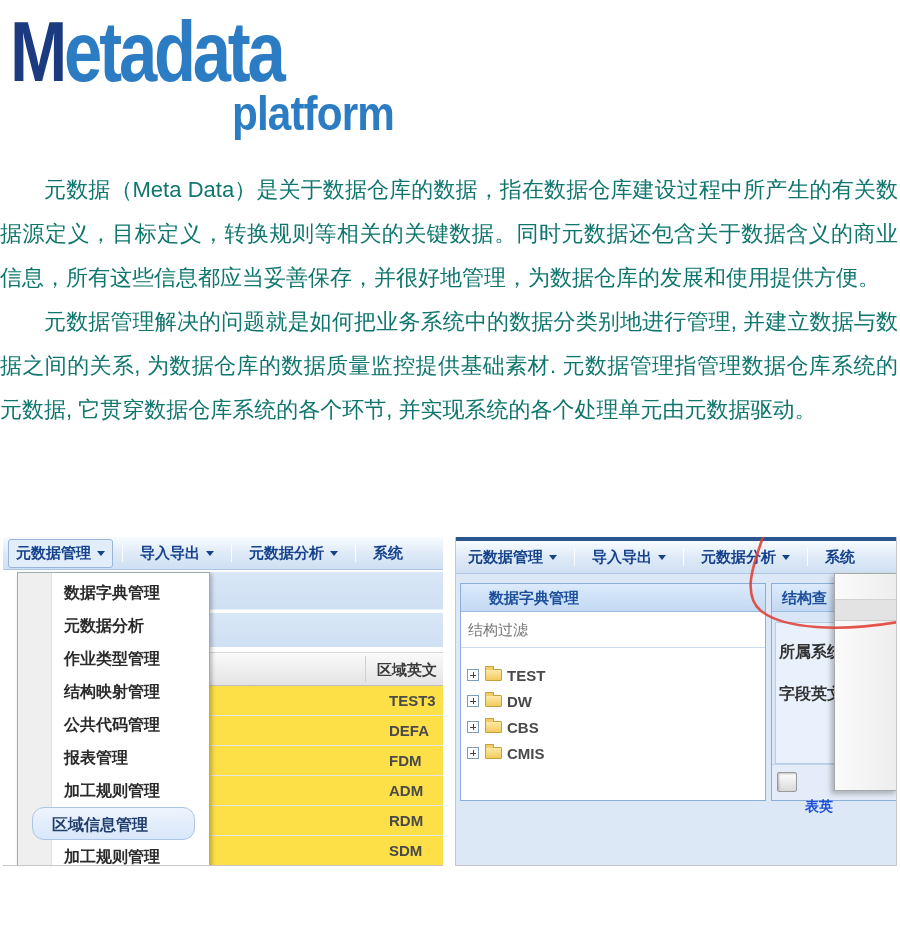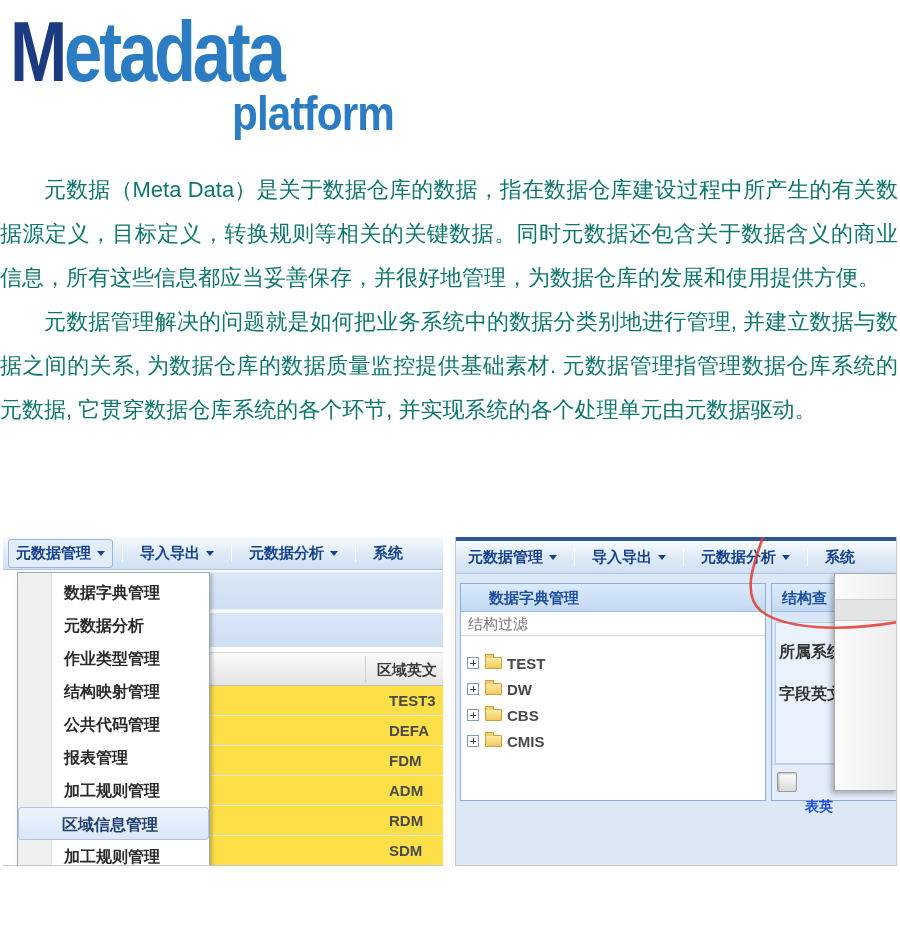--- a/index.html
+++ b/index.html
@@ -44,32 +44,32 @@
   .grid-rows { position:absolute; left:200px; right:0; top:149px; bottom:0; background:#fde047; }
   .grid-row { height:30px; line-height:30px; border-bottom:1px solid #e4e7ea; padding-left:186px;
     color:#4a4a4a; font-weight:bold; white-space:nowrap; }
 
   .menu-panel { position:absolute; left:14px; top:35px; width:193px; height:296px; background:#fff;
     border:1px solid #a2aab2; box-shadow:2px 2px 4px rgba(0,0,0,.25); padding-top:3px; }
   .menu-gutter { position:absolute; left:0; top:0; bottom:0; width:34px; background:#efefef;
     border-right:1px solid #e0e0e0; }
   .menu-item { position:relative; height:33px; line-height:33px; padding-left:46px; font-size:16px;
     font-weight:bold; color:#2a2a2a; white-space:nowrap; }
-  .menu-item.selected { margin:0 0; padding-left:43px; border:1px solid #abc4e8; border-radius:3px;
+  .menu-item.selected { margin:0 14px; padding-left:19px; border:1px solid #abc4e8; border-radius:12px;
     background:linear-gradient(#eef4fd,#d8e7fa); color:#1f3d6d; }
 
   
   #shot-right { left:455px; width:442px; background:#dce8f6; border:1px solid #c6c6c6; border-top:none; }
   .top-strip { position:absolute; left:0; right:0; top:0; height:4px; background:#2c548f; }
   #shot-right .toolbar { top:4px; }
   .panel { position:absolute; border:1px solid #8aaede; }
   .panel-head { height:28px; line-height:27px; background:linear-gradient(#dceafc,#c3d9f2);
     border-bottom:1px solid #9cbcE2; color:#1c4f9c; font-weight:bold; padding-left:28px; white-space:nowrap; }
   #tree-panel { left:4px; top:46px; width:306px; height:218px; background:#fff; }
-  .tree-filter { display:block; width:100%; height:24px; border:none; border-bottom:1px solid #cdddf0;
+  .tree-filter { display:block; width:100%; height:36px; border:none; border-bottom:1px solid #cdddf0;
     padding-left:7px; font-size:15px; color:#8e8e8e; font-family:"Liberation Sans",sans-serif; outline:none; }
   .tree { padding:14px 0 0 6px; }
   .tree-node { height:26px; display:flex; align-items:center; }
   .expander { width:12px; height:12px; border:1px solid #7f9db9; background:#fff; position:relative;
     flex:0 0 auto; }
   .expander::before { content:""; position:absolute; left:2px; right:2px; top:5px; height:1px; background:#444; }
   .expander::after  { content:""; position:absolute; top:2px; bottom:2px; left:5px; width:1px; background:#444; }
   .folder { width:17px; height:12px; margin:0 5px 0 6px; background:linear-gradient(#fceaa6,#f3c95e);
     border:1px solid #c9a03c; border-radius:1px; position:relative; flex:0 0 auto; }
   .folder::before { content:""; position:absolute; left:-1px; top:-4px; width:7px; height:3px;

